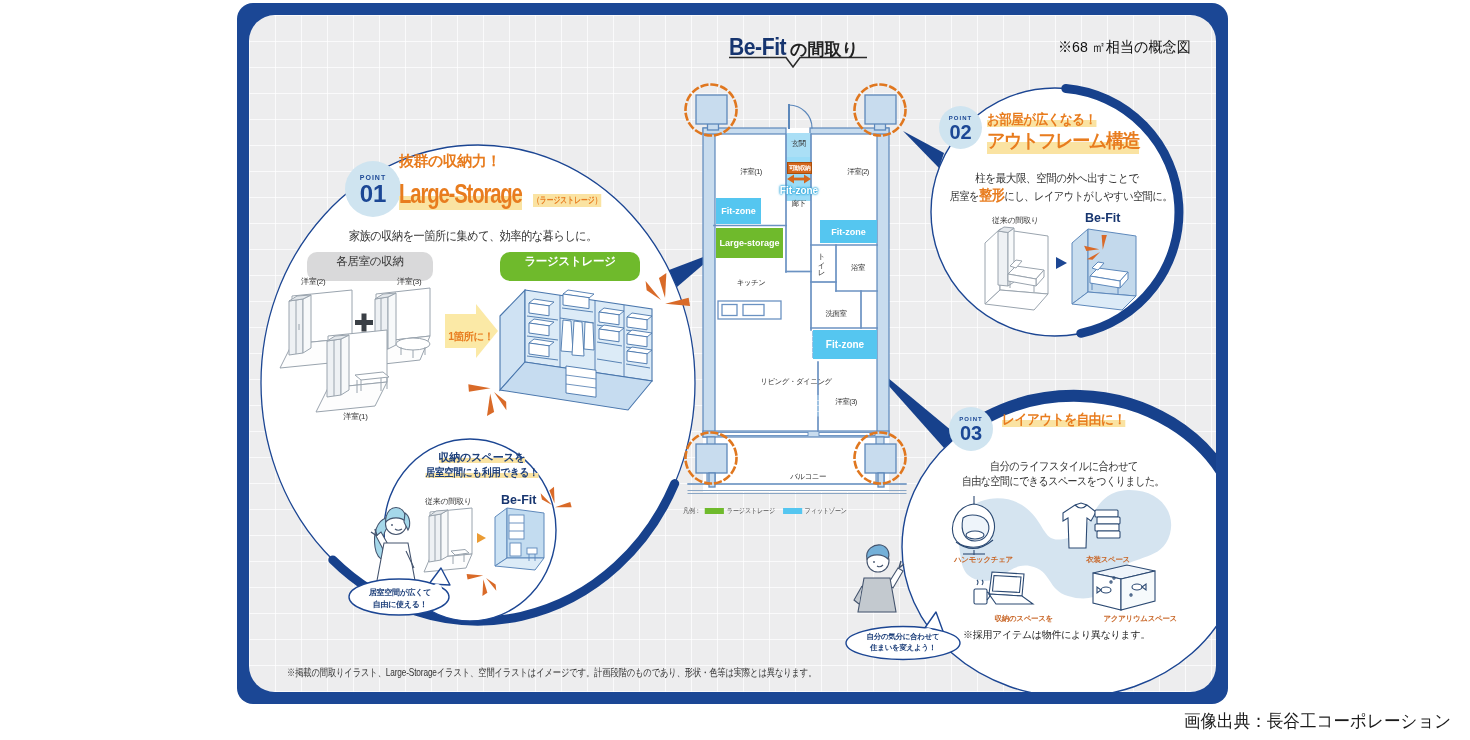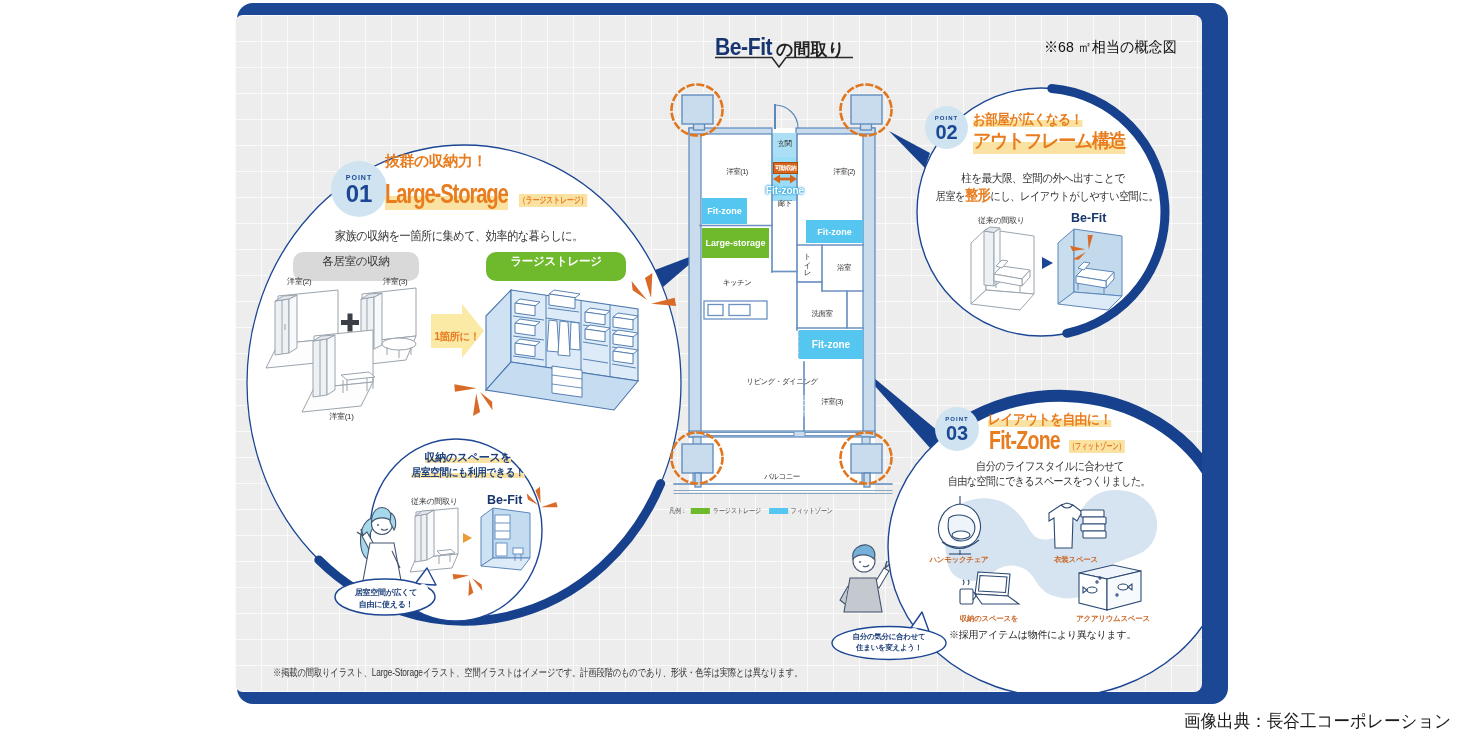--- a/index.html
+++ b/index.html
@@ -1,22 +1,22 @@
 <!DOCTYPE html>
 <html><head>
 <meta charset="utf-8">
 <style>
   html,body{margin:0;padding:0;}
   body{width:1470px;height:740px;background:#ffffff;overflow:hidden;
        font-family:"Liberation Sans", sans-serif;}
   .stage{position:relative;width:1470px;height:740px;}
   .frame{position:absolute;left:237px;top:3px;width:991px;height:701px;
          background:#1b4795;border-radius:16px;}
-  .canvas{position:absolute;left:235px;top:15px;width:967px;height:677px;
-          border-radius:8px;overflow:hidden;background-color:#ededee;
+  .canvas{position:absolute;left:249px;top:15px;width:967px;height:677px;
+          border-radius:26px;overflow:hidden;background-color:#ededee;
           background-image:
             linear-gradient(rgba(255,255,255,.75) 1px, transparent 1px),
             linear-gradient(90deg, rgba(255,255,255,.75) 1px, transparent 1px);
           background-size:26px 26px;}
   .inner{position:absolute;left:-249px;top:-15px;width:1470px;height:740px;}
   #art{position:absolute;left:0;top:0;}
   .t{position:absolute;white-space:nowrap;color:#333;}
   .ctr{text-align:center;}
   .hl{background:linear-gradient(transparent 55%, #fae3a2 55%);}
   .hlfull{background:#fae3a2;}
@@ -77,21 +77,21 @@
   .p2-after{left:1085px;top:211px;font-size:12.5px;font-weight:bold;color:#17356f;}
 
   
   .p3-tag{left:1002px;top:411px;font-size:14px;letter-spacing:-0.5px;transform:scaleX(.9);transform-origin:left top;}
   .p3-head{left:1003px;top:426px;}
   .p3-head .en{font-size:26px;font-weight:bold;color:#e87c1e;letter-spacing:-1px;
                display:inline-block;transform:scaleX(.75);transform-origin:left bottom;line-height:1.1;}
   .p3-head .jp{font-size:9px;font-weight:bold;color:#e87c1e;margin-left:-15px;display:inline-block;transform:scaleX(.68);transform-origin:left bottom;}
   .p3-d1{left:957px;top:459px;width:214px;font-size:11.5px;text-align:center;letter-spacing:-0.5px;transform:scaleX(.88);}
   .p3-d2{left:945px;top:474px;width:236px;font-size:11.5px;text-align:center;letter-spacing:-0.5px;transform:scaleX(.86);}
-  .item-label{font-size:7.5px;font-weight:bold;color:#c9682a;text-align:center;letter-spacing:-0.3px;}
+  .item-label{font-size:7.5px;font-weight:bold;color:#c9682a;text-align:right;letter-spacing:-0.3px;}
   .p3-note{left:963px;top:628px;font-size:10px;color:#222;letter-spacing:-0.3px;}
   .bubble-text2{left:845px;top:632px;width:116px;font-size:7.5px;font-weight:bold;color:#1d3f7a;text-align:center;line-height:1.45;letter-spacing:-0.3px;}
 
   
   .fp{font-size:7.5px;color:#333;letter-spacing:-0.5px;}
   .fp-v{writing-mode:vertical-rl;}
   .zone{position:absolute;color:#fff;font-weight:bold;text-align:center;
         display:flex;align-items:center;justify-content:center;}
   .fz{background:#55c6f0;}
   #fz1{left:716px;top:198px;width:45px;height:26px;font-size:9px;}
@@ -509,23 +509,20 @@
       <div class="t p2-tag orange b"><span class="hl">お部屋が広くなる！</span></div>
       <div class="t p2-head orange b hl">アウトフレーム構造</div>
       <div class="t p2-d1">柱を最大限、空間の外へ出すことで</div>
       <div class="t p2-d2">
         <span>居室を</span><span class="em">整形</span><span>にし、レイアウトがしやすい空間に。</span>
       </div>
       <div class="t iso-label p2-before">従来の間取り</div>
       <div class="t p2-after">Be-Fit</div>
 
       <div class="t p3-tag orange b"><span class="hl">レイアウトを自由に！</span></div>
-      <div class="t p3-head">
-        <span class="en">Fit-Zone</span><span class="jp hlfull">（フィットゾーン）</span>
-      </div>
       <div class="t p3-d1">自分のライフスタイルに合わせて</div>
       <div class="t p3-d2">自由な空間にできるスペースをつくりました。</div>
       <div class="t item-label" style="left:933px;top:555px;width:80px;">ハンモックチェア</div>
       <div class="t item-label" style="left:1050px;top:555px;width:80px;">衣装スペース</div>
       <div class="t item-label" style="left:953px;top:614px;width:100px;">収納のスペースを</div>
       <div class="t item-label" style="left:1077px;top:614px;width:100px;">アクアリウムスペース</div>
       <div class="t p3-note">※採用アイテムは物件により異なります。</div>
       <div class="t bubble-text2">
         <div>自分の気分に合わせて</div>
         <div>住まいを変えよう！</div>
@@ -534,21 +531,21 @@
       <div class="t fp ctr" style="left:786px;top:139px;width:25px;">玄関</div>
       <div class="t fp ctr" style="left:726px;top:167px;width:50px;">洋室(1)</div>
       <div class="t fp ctr" style="left:833px;top:167px;width:50px;">洋室(2)</div>
       <div class="t fp ctr" style="left:786px;top:199px;width:25px;">廊下</div>
       <div class="t fp ctr" style="left:726px;top:278px;width:50px;">キッチン</div>
       <div class="t fp fp-v" style="left:816px;top:248px;font-size:7.5px;">トイレ</div>
       <div class="t fp ctr" style="left:838px;top:263px;width:40px;">浴室</div>
       <div class="t fp ctr" style="left:811px;top:309px;width:50px;">洗面室</div>
       <div class="t fp ctr" style="left:705px;top:377px;width:110px;padding-left:36px;">リビング・ダイニング</div>
       <div class="t fp ctr" style="left:821px;top:397px;width:50px;">洋室(3)</div>
-      <div class="t fp ctr" style="left:766px;top:472px;width:60px;">バルコニー</div>
+      <div class="t fp ctr" style="left:766px;top:472px;width:60px;text-align:right;">バルコニー</div>
 
       <div class="zone fz" id="fz1">Fit-zone</div>
       <div class="zone" id="ls">Large-storage</div>
       <div class="zone fz" id="fz2">Fit-zone</div>
       <div class="zone fz" id="fz3">Fit-zone</div>
       <div class="badge">可動収納</div>
       <div class="t" id="fzc">Fit-zone</div>
 
       <div class="legend">
         <span>凡例：</span>

